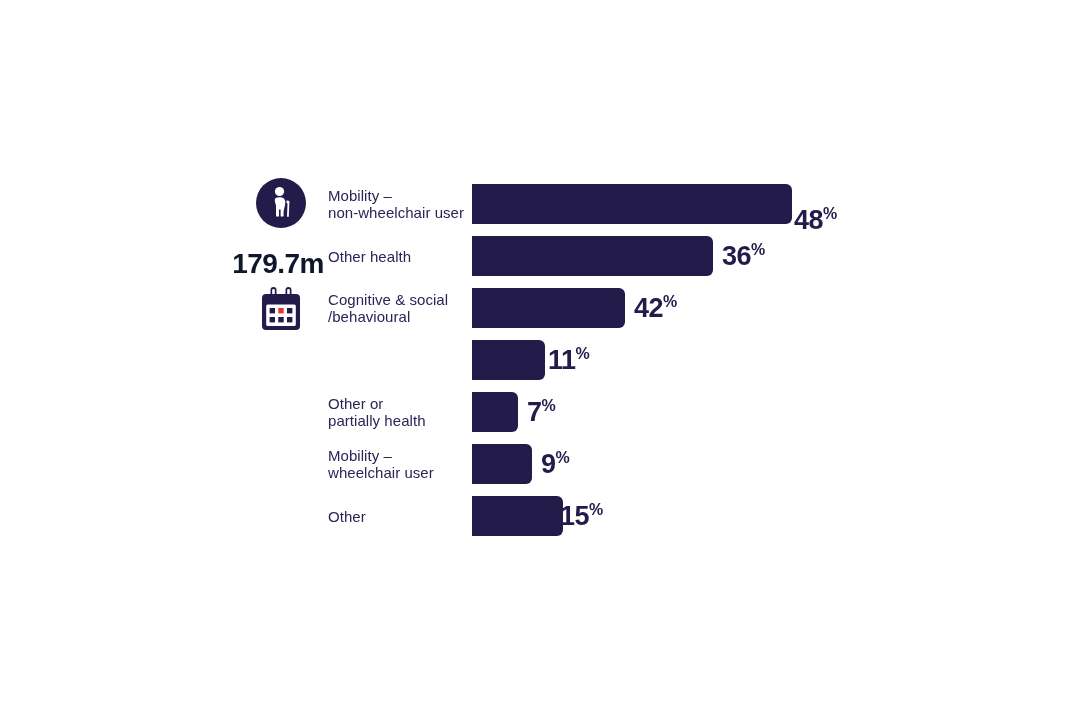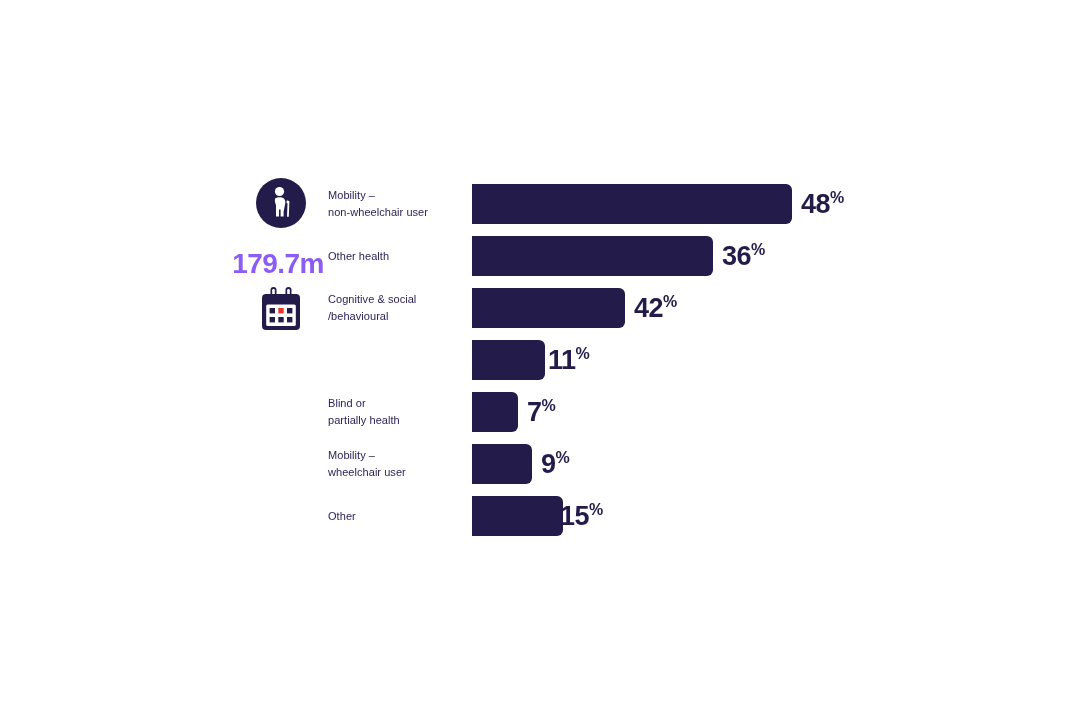--- a/index.html
+++ b/index.html
@@ -46,21 +46,21 @@
 
   .total-figure {
     position: absolute;
     left: 0px;
     top: 72px;
     width: 92px;
     text-align: center;
     font-size: 28px;
     font-weight: bold;
     letter-spacing: -0.6px;
-    color: #8b5cf6;
+    color: #0f172a;
     line-height: 1;
     white-space: nowrap;
   }
 
   .calendar-icon-wrap {
     position: absolute;
     left: 26px;
     top: 108px;
     width: 46px;
     height: 48px;
@@ -79,21 +79,21 @@
     height: 40px;
     margin-bottom: 12px;
   }
 
   .row-label {
     position: absolute;
     left: 328px;
     top: 50%;
     transform: translateY(-50%);
     width: 150px;
-    font-size: 11px;
+    font-size: 15px;
     line-height: 17px;
     color: #2B2458;
     font-weight: normal;
     letter-spacing: 0.05px;
   }
 
   .bar-track {
     position: absolute;
     left: 472px;
     top: 0;
@@ -190,21 +190,21 @@
 
   <div id="chart-rows">
 
     <div class="chart-row">
       <div class="row-label">
         <span>Mobility –</span><br>
         <span>non-wheelchair user</span>
       </div>
       <div class="bar-track">
         <div class="bar" style="width: 320px;"></div>
-        <div class="bar-value" style="left: 329px;"><span>48</span><span class="pct-sign">%</span></div>
+        <div class="bar-value" style="left: 322px; margin-top: 16px;"><span>48</span><span class="pct-sign">%</span></div>
       </div>
     </div>
 
     <div class="chart-row">
       <div class="row-label">
         <span>Other health</span><br style="display: none;">
         
       </div>
       <div class="bar-track">
         <div class="bar" style="width: 241px;"></div>
@@ -225,21 +225,21 @@
 
     <div class="chart-row">
       <div class="bar-track">
         <div class="bar" style="width: 73px;"></div>
         <div class="bar-value" style="left: 76px;"><span>11</span><span class="pct-sign">%</span></div>
       </div>
     </div>
 
     <div class="chart-row">
       <div class="row-label">
-        <span>Blind or</span><br>
+        <span>Other or</span><br>
         <span>partially health</span>
       </div>
       <div class="bar-track">
         <div class="bar" style="width: 46px;"></div>
         <div class="bar-value" style="left: 55px;"><span>7</span><span class="pct-sign">%</span></div>
       </div>
     </div>
 
     <div class="chart-row">
       <div class="row-label">

